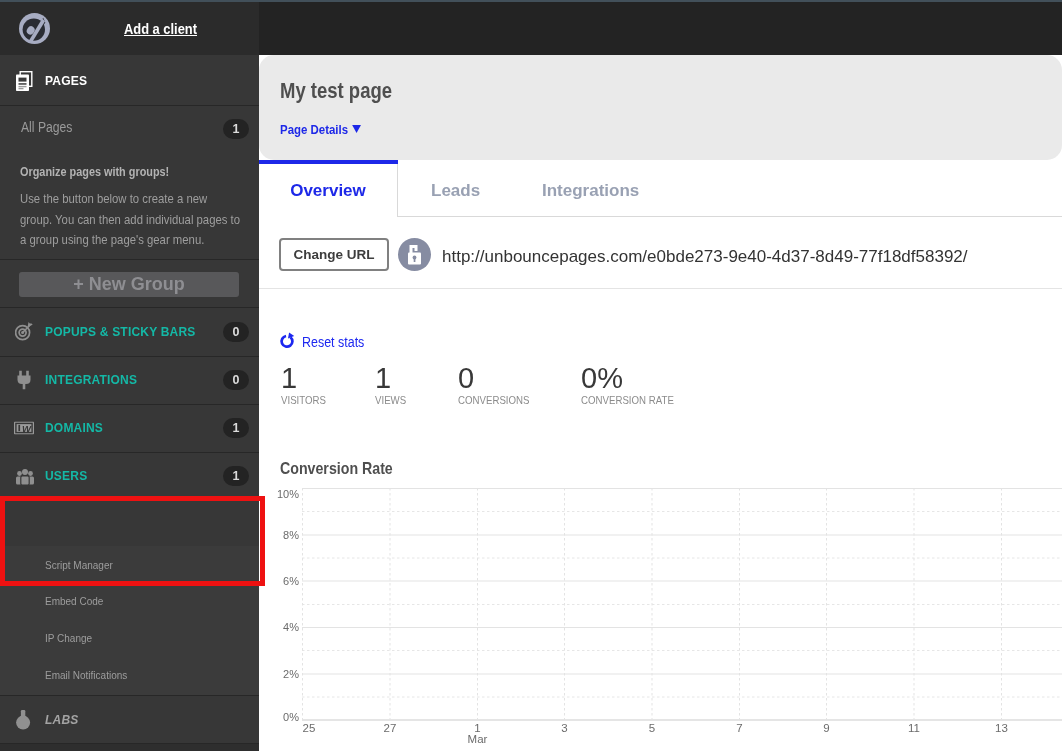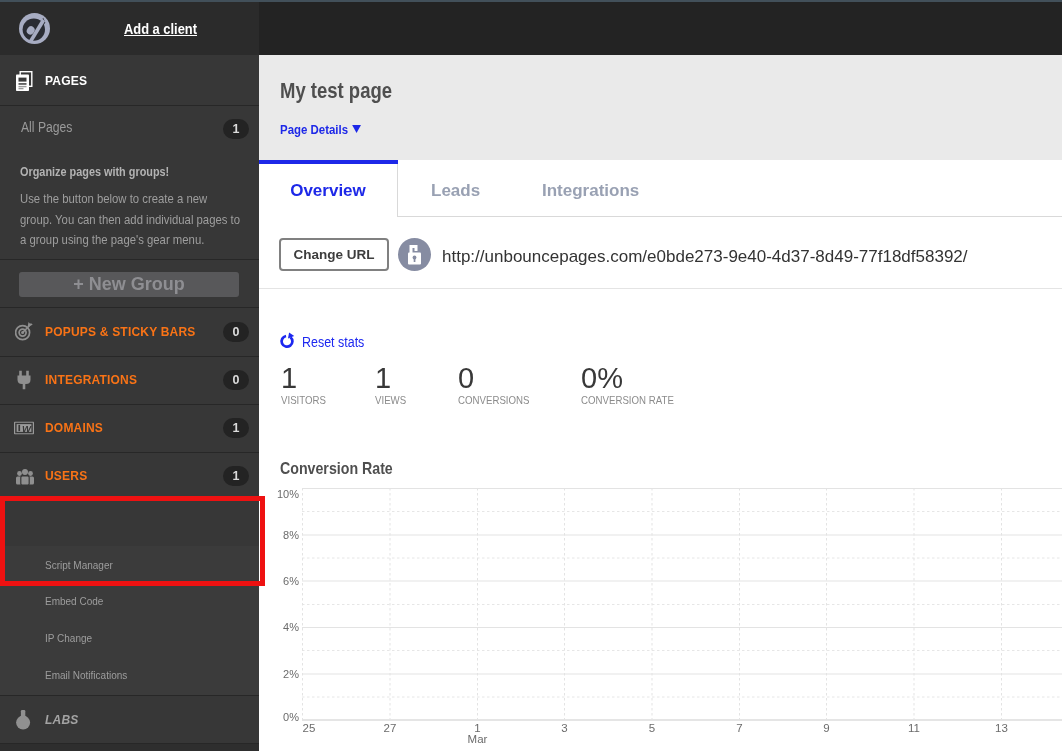--- a/index.html
+++ b/index.html
@@ -14,32 +14,32 @@
 #sb-top { left:0; top:0; width:259px; height:55px; background:#2b2b2b; }
 #addclient { left:124px; top:21px; color:#fff; font-size:14px; font-weight:bold; text-decoration:underline; transform:scaleX(0.92); transform-origin:left top; }
 .sb-divider { left:0; width:259px; height:1px; background:#272727; }
 #pages-label { left:45px; top:73px; color:#fff; font-weight:bold; font-size:13px; letter-spacing:0.2px; transform:scaleX(0.93); transform-origin:left top; }
 #allpages { left:21px; top:119px; color:#9a9a9a; font-size:14px; transform:scaleX(0.87); transform-origin:left top; }
 .badge { width:26px; height:20px; background:#232323; border-radius:10px; color:#dcdcdc; font-size:12.5px; font-weight:bold; text-align:center; line-height:20px; }
 #promo-title { left:20px; top:165px; color:#b3b3b3; font-size:12.5px; font-weight:bold; transform:scaleX(0.87); transform-origin:left top; }
 #promo-text { left:20px; top:189px; color:#9e9e9e; font-size:13.5px; line-height:20.7px; transform:scaleX(0.84); transform-origin:left top; white-space:nowrap; }
 #newgroup { left:19px; top:272px; width:220px; height:25px; background:#58585a; border-radius:3px; color:#8e8e92; font-size:18px; font-weight:bold; text-align:center; line-height:25px; }
 .nav-row { left:0; width:259px; height:48px; }
-.nav-label { position:absolute; left:45px; top:50%; transform:translateY(-50%); color:#f97316; font-size:12px; font-weight:bold; letter-spacing:0.2px; }
+.nav-label { position:absolute; left:45px; top:50%; transform:translateY(-50%); color:#14b8a6; font-size:12px; font-weight:bold; letter-spacing:0.2px; }
 .nav-badge { position:absolute; left:223px; top:50%; margin-top:-10px; }
 .nav-icon { position:absolute; left:15px; top:50%; transform:translateY(-50%); }
 #settings-row { background:#2e2e2e; height:46px; }
 #submenu { left:0; top:546px; width:259px; height:149px; background:#3b3b3b; }
 .sub-item { position:absolute; left:45px; color:#9d9d9d; font-size:10px; }
 #labs-row { left:0; top:697px; width:259px; height:46px; }
 #redbox { left:0px; top:496px; width:265px; height:90px; border:5px solid #ee1111; z-index:40; }
 
 
 #main-top { left:259px; top:0; width:803px; height:55px; background:#232323; }
-#grayheader { left:259px; top:55px; width:803px; height:104.5px; background:#eaeaea; }
+#grayheader { left:259px; top:55px; width:803px; height:104.5px; background:#eaeaea;border-radius:15px; }
 #pagetitle { left:21px; top:24px; color:#4f4f4f; font-size:21.5px; font-weight:bold; transform:scaleX(0.86); transform-origin:left top; }
 #pagedetails { left:21px; top:66.5px; color:#1d28e8; font-size:13px; font-weight:bold; transform:scaleX(0.88); transform-origin:left top; white-space:nowrap; }
 #pd-caret { display:inline-block; width:0; height:0; border-left:5.5px solid transparent; border-right:5.5px solid transparent; border-top:8px solid #1d28e8; margin-left:5px; position:relative; top:-1px; }
 #tabline { left:259px; top:159.5px; width:139px; height:4.5px; background:#1d28e8; }
 #tabbar { left:259px; top:163.5px; width:645px; height:53px; }
 #tab-overview { position:absolute; left:0; top:0; width:139px; height:53px; border-right:1px solid #d9d9d9; color:#1d28e8; font-size:17px; font-weight:bold; text-align:center; line-height:53px; }
 #tabbar-border { position:absolute; left:139px; top:52px; width:664px; height:1px; background:#d9d9d9; }
 .tab-inactive { position:absolute; top:0; height:53px; color:#99a1b3; font-size:17px; font-weight:bold; line-height:53px; }
 #changeurl { left:279px; top:238px; width:110px; height:33px; border:2px solid #808080; border-radius:4px; background:#fff; color:#3d3d3d; font-size:13.5px; font-weight:bold; text-align:center; line-height:29px; }
 #urltext { left:442px; top:247px; color:#333; font-size:17px; }

